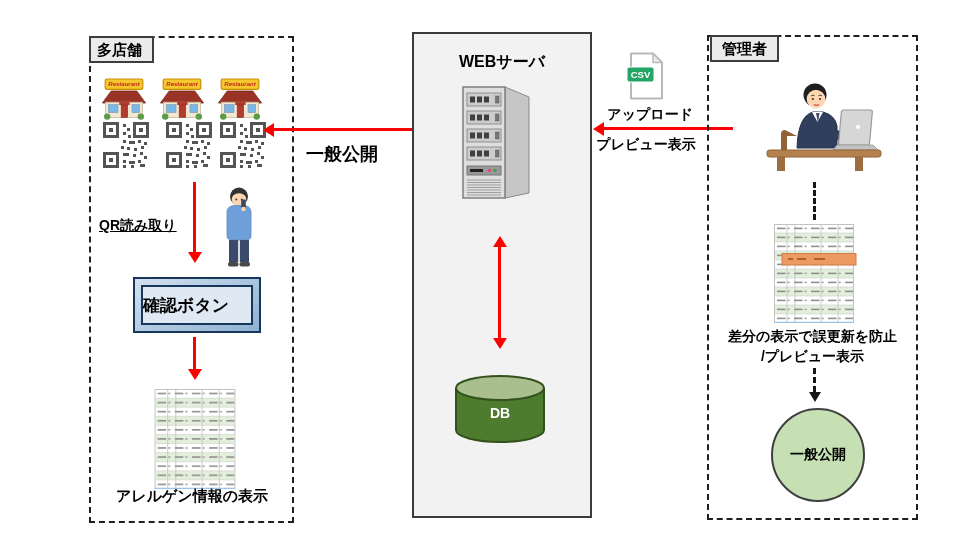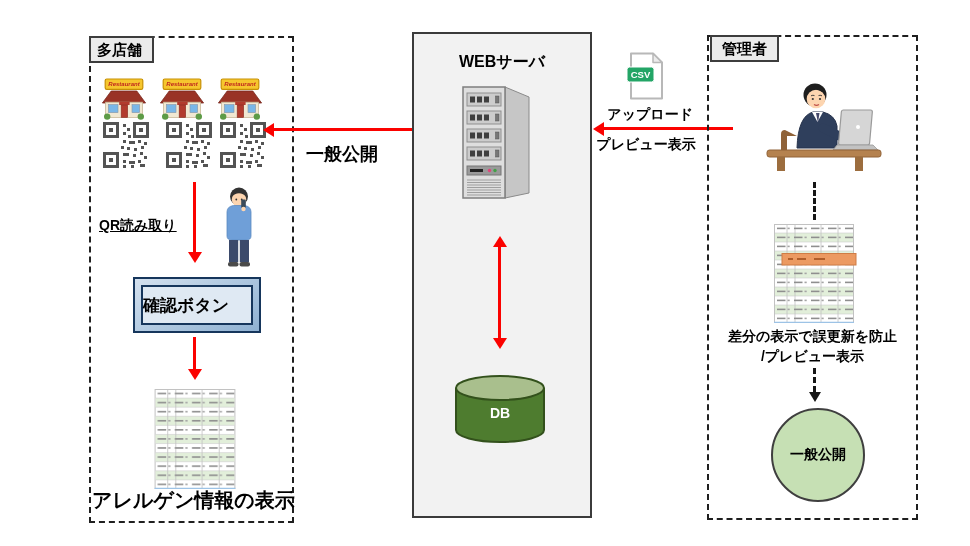--- a/index.html
+++ b/index.html
@@ -177,21 +177,21 @@
     </div>
   </div>
 
   <div class="rline" style="left:193px;top:337px;width:3px;height:32px;"></div>
   <div class="head head-down" style="left:187.5px;top:369px;"></div>
 
   <svg class="abs" style="left:154px;top:389px;" width="82" height="100" viewBox="0 0 80 99">
       <use href="#table-def"></use>
     </svg>
 
-  <div class="lbl lbl-c" style="left:92px;top:487px;width:200px;font-size:20px;">アレルゲン情報の表示</div>
+  <div class="lbl lbl-c" style="left:92px;top:487px;width:200px;font-size:15px;">アレルゲン情報の表示</div>
 
   <div class="server-box"></div>
   <div class="center-title">WEBサーバ</div>
 
   <svg class="abs" style="left:459px;top:83px;" width="74" height="120" viewBox="0 0 74 120">
     <polygon points="46,4 70,14 70,110 46,115" fill="#c6c6c6" stroke="#8a8a8a" stroke-width="1"></polygon>
     <rect x="4" y="4" width="42" height="111" fill="#dedede" stroke="#7f7f7f" stroke-width="1.5"></rect>
     <g>
       <rect x="8" y="10" width="34" height="13" fill="#cccccc" stroke="#8f8f8f"></rect>
       <rect x="11" y="13.5" width="5" height="6" fill="#3f3f3f"></rect>

